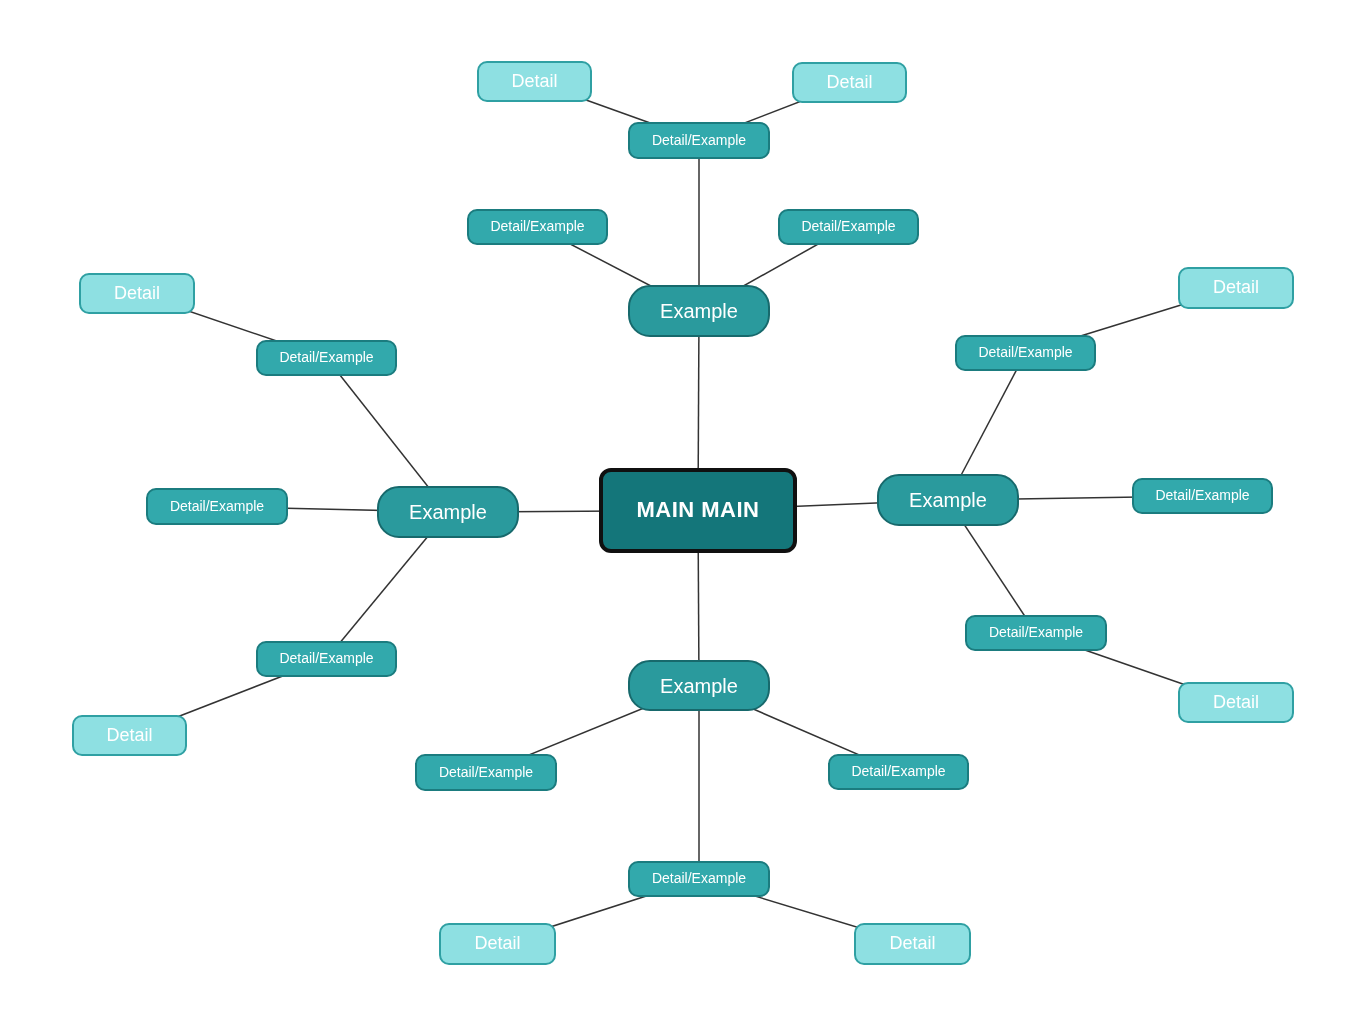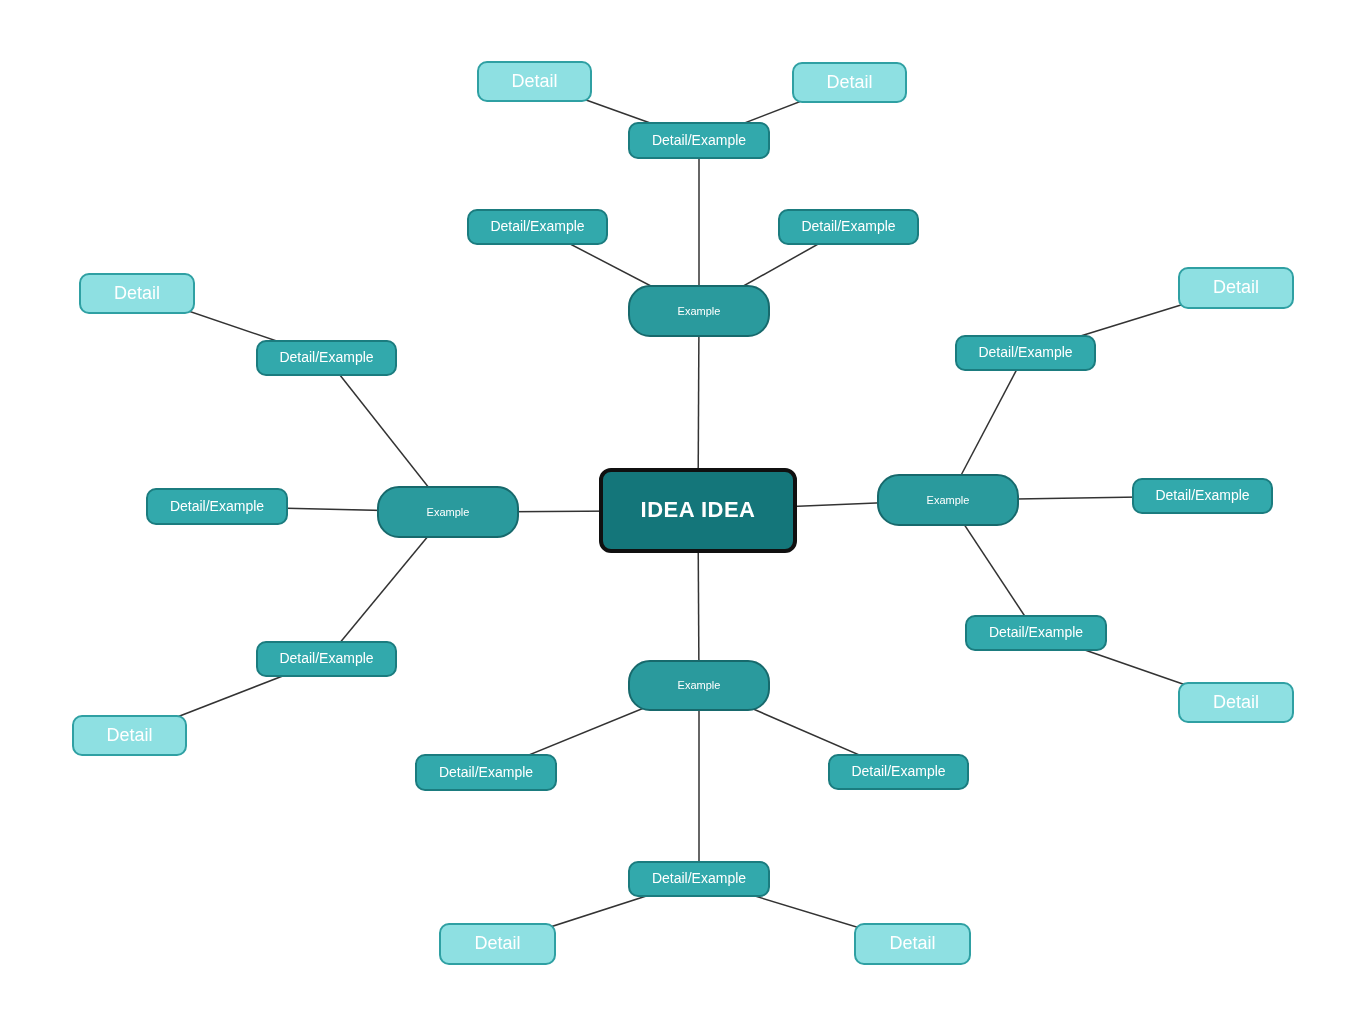--- a/index.html
+++ b/index.html
@@ -39,21 +39,21 @@
     border-width: 4px;
     border-radius: 12px;
     font-size: 22px;
     font-weight: bold;
     letter-spacing: 0.5px;
   }
   .node.example {
     border-style: solid;
     border-width: 2px;
     border-radius: 22px;
-    font-size: 11px;
+    font-size: 20px;
     text-align: right;
   }
   .node.detail_example {
     border-style: solid;
     border-width: 2px;
     border-radius: 10px;
     font-size: 14px;
   }
   .node.detail {
     border-style: solid;
@@ -86,21 +86,21 @@
       <line x1="948" y1="500" x2="1036" y2="633" stroke="#333333" stroke-width="1.5"></line>
       <line x1="1025.5" y1="353" x2="1236" y2="288" stroke="#333333" stroke-width="1.5"></line>
       <line x1="1036" y1="633" x2="1236" y2="702.5" stroke="#333333" stroke-width="1.5"></line>
       <line x1="699" y1="685.5" x2="486" y2="772.5" stroke="#333333" stroke-width="1.5"></line>
       <line x1="699" y1="685.5" x2="898.5" y2="772" stroke="#333333" stroke-width="1.5"></line>
       <line x1="699" y1="685.5" x2="699" y2="879" stroke="#333333" stroke-width="1.5"></line>
       <line x1="699" y1="879" x2="497.5" y2="944" stroke="#333333" stroke-width="1.5"></line>
       <line x1="699" y1="879" x2="912.5" y2="944" stroke="#333333" stroke-width="1.5"></line>
     </svg>
 
-<div class="node main" style="left: 599px; top: 468px; width: 198px; height: 85px; background: rgb(20, 118, 122); border-color: rgb(16, 16, 16); color: rgb(255, 255, 255);">IDEA IDEA</div>
+<div class="node main" style="left: 599px; top: 468px; width: 198px; height: 85px; background: rgb(20, 118, 122); border-color: rgb(16, 16, 16); color: rgb(255, 255, 255);">MAIN MAIN</div>
     <div class="node example" style="left: 628px; top: 285px; width: 142px; height: 52px; background: rgb(42, 154, 157); border-color: rgb(23, 105, 108); color: rgb(255, 255, 255);">Example</div>
     <div class="node example" style="left: 377px; top: 486px; width: 142px; height: 52px; background: rgb(42, 154, 157); border-color: rgb(23, 105, 108); color: rgb(255, 255, 255);">Example</div>
     <div class="node example" style="left: 877px; top: 474px; width: 142px; height: 52px; background: rgb(42, 154, 157); border-color: rgb(23, 105, 108); color: rgb(255, 255, 255);">Example</div>
     <div class="node example" style="left: 628px; top: 660px; width: 142px; height: 51px; background: rgb(42, 154, 157); border-color: rgb(23, 105, 108); color: rgb(255, 255, 255);">Example</div>
     <div class="node detail_example" style="left: 628px; top: 122px; width: 142px; height: 37px; background: rgb(50, 169, 172); border-color: rgb(27, 124, 127); color: rgb(255, 255, 255);">Detail/Example</div>
     <div class="node detail_example" style="left: 467px; top: 209px; width: 141px; height: 36px; background: rgb(50, 169, 172); border-color: rgb(27, 124, 127); color: rgb(255, 255, 255);">Detail/Example</div>
     <div class="node detail_example" style="left: 778px; top: 209px; width: 141px; height: 36px; background: rgb(50, 169, 172); border-color: rgb(27, 124, 127); color: rgb(255, 255, 255);">Detail/Example</div>
     <div class="node detail_example" style="left: 256px; top: 340px; width: 141px; height: 36px; background: rgb(50, 169, 172); border-color: rgb(27, 124, 127); color: rgb(255, 255, 255);">Detail/Example</div>
     <div class="node detail_example" style="left: 146px; top: 488px; width: 142px; height: 37px; background: rgb(50, 169, 172); border-color: rgb(27, 124, 127); color: rgb(255, 255, 255);">Detail/Example</div>
     <div class="node detail_example" style="left: 256px; top: 641px; width: 141px; height: 36px; background: rgb(50, 169, 172); border-color: rgb(27, 124, 127); color: rgb(255, 255, 255);">Detail/Example</div>

